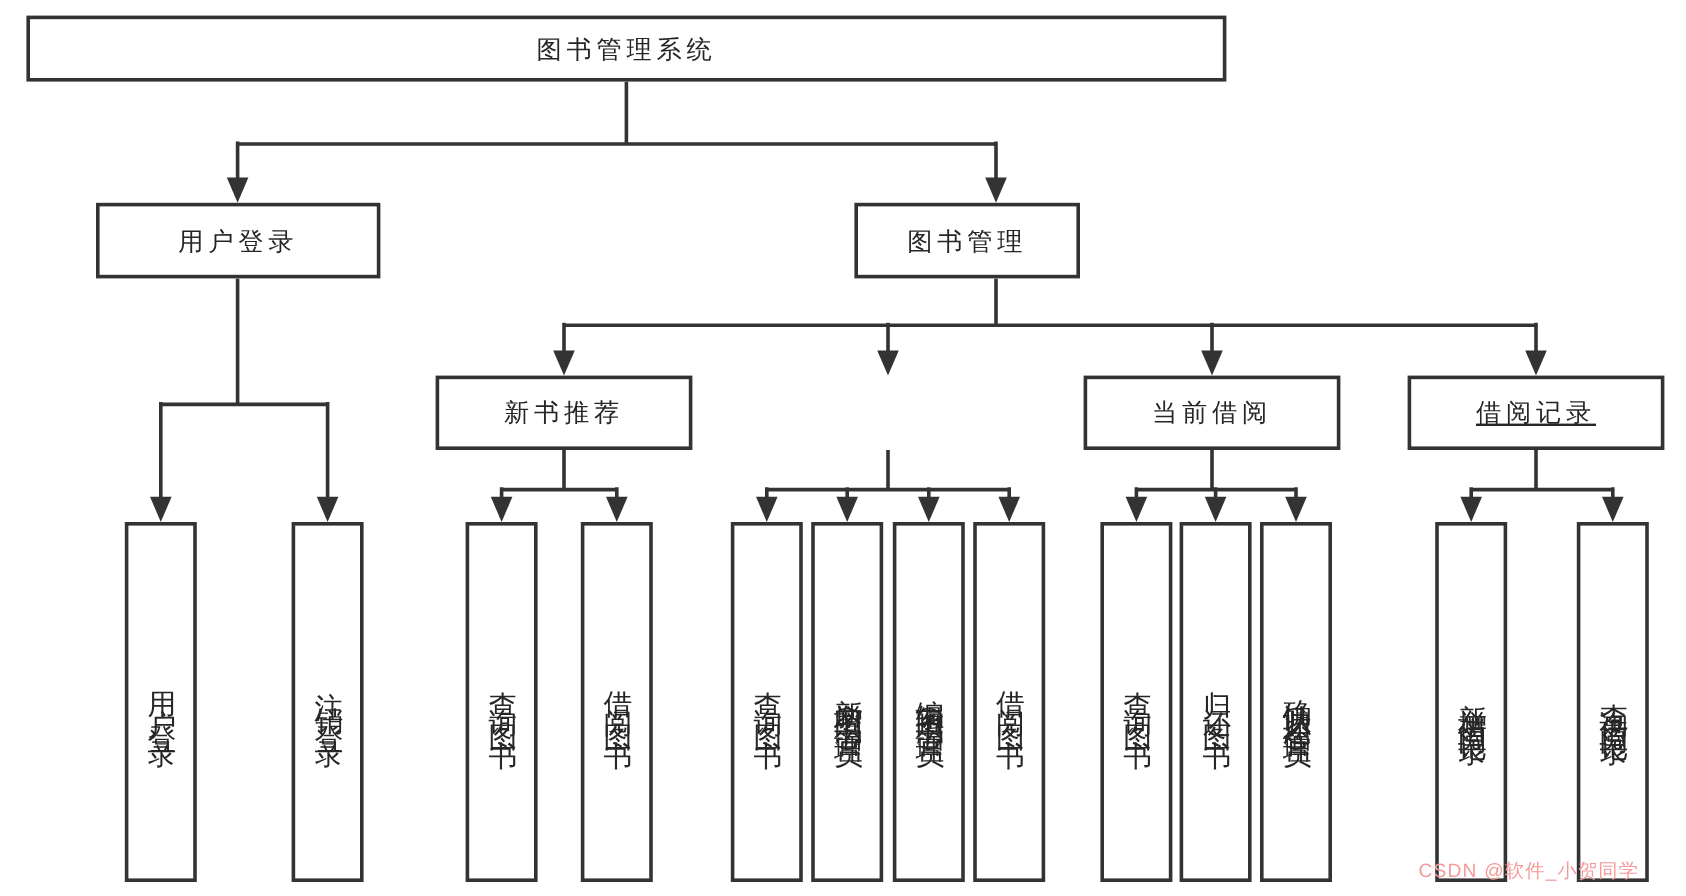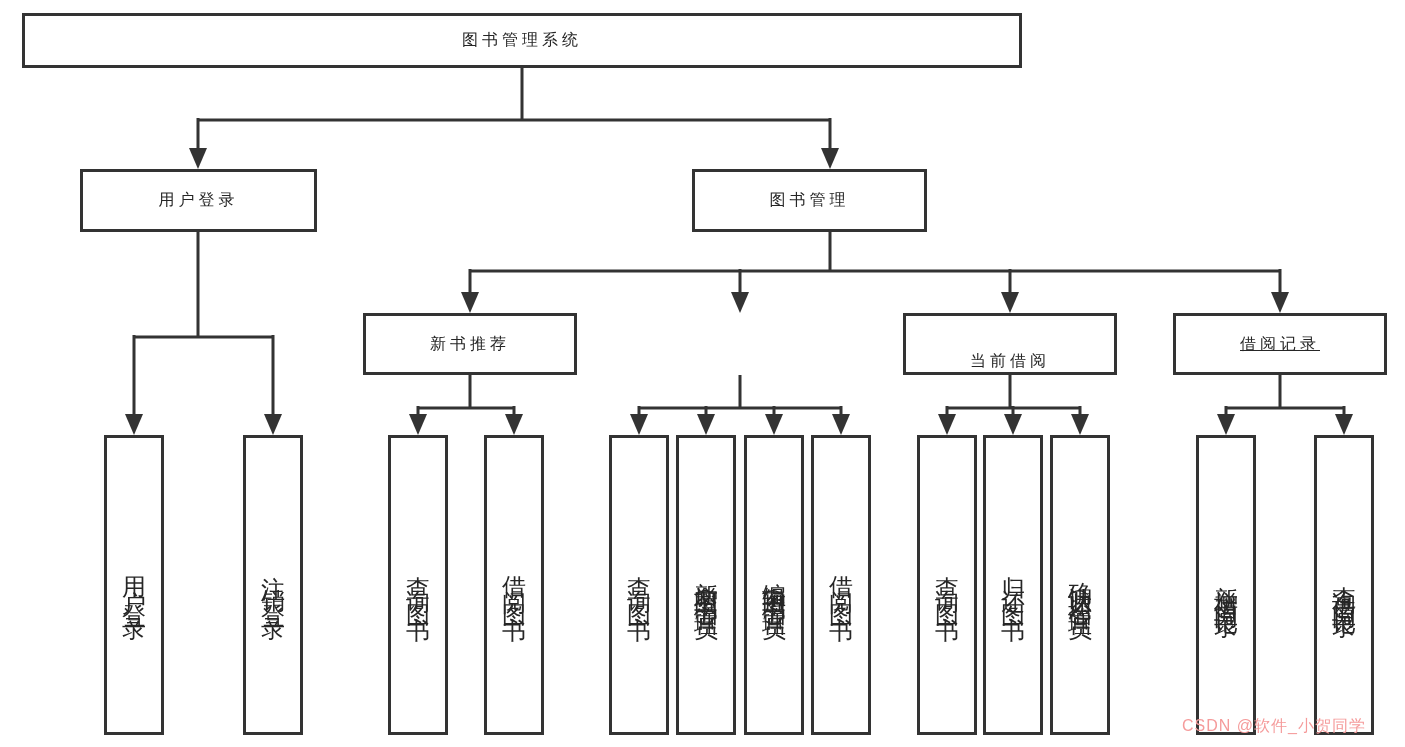--- a/index.html
+++ b/index.html
@@ -20,21 +20,21 @@
     position: absolute;
     box-sizing: border-box;
     border: 3px solid #333333;
     background: #ffffff;
     display: flex;
     align-items: center;
     justify-content: center;
     color: #262626;
   }
   .hlabel {
-    font-size: 16px;
+    font-size: 21px;
     letter-spacing: 4px;
     white-space: nowrap;
   }
   .root-box  { left: 22px;  top: 13px;  width: 1000px; height: 55px; }
   .lvl2-box  { height: 63px; top: 169px; }
   .lvl3-box  { height: 62px; top: 313px; width: 214px; }
   .leaf-box  { width: 60px; height: 300px; top: 435px; }
   .vlabel {
     writing-mode: vertical-lr;
     text-orientation: mixed;
@@ -100,28 +100,28 @@
     </g>
   </svg>
 
   <div class="box root-box">
     <span class="hlabel">图书管理系统</span>
   </div>
 
   <div class="box lvl2-box" style="left:80px; width:237px;">
     <span class="hlabel">用户登录</span>
   </div>
-  <div class="box lvl2-box" style="left:692px; width:235px;">
+  <div class="box lvl2-box" style="left:712px; width:188px;">
     <span class="hlabel">图书管理</span>
   </div>
 
   <div class="box lvl3-box" style="left:363px;">
     <span class="hlabel">新书推荐</span>
   </div>
-  <div class="box lvl3-box" style="left:903px;align-items:flex-end;">
+  <div class="box lvl3-box" style="left:903px;">
     <span class="hlabel">当前借阅</span>
   </div>
   <div class="box lvl3-box" style="left:1173px;text-decoration:underline;">
     <span class="hlabel">借阅记录</span>
   </div>
 
   <div class="box leaf-box" style="left:104px;">
     <span class="vlabel sp-wide">用户登录</span>
   </div>
   <div class="box leaf-box" style="left:243px;">

